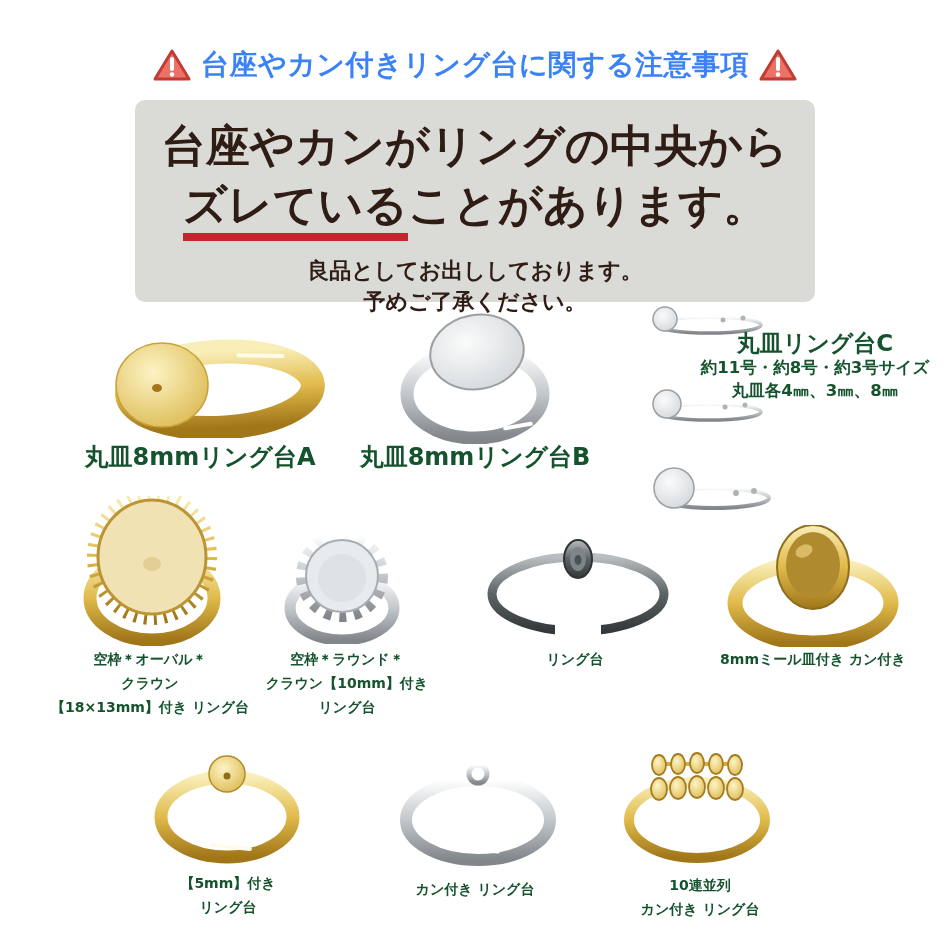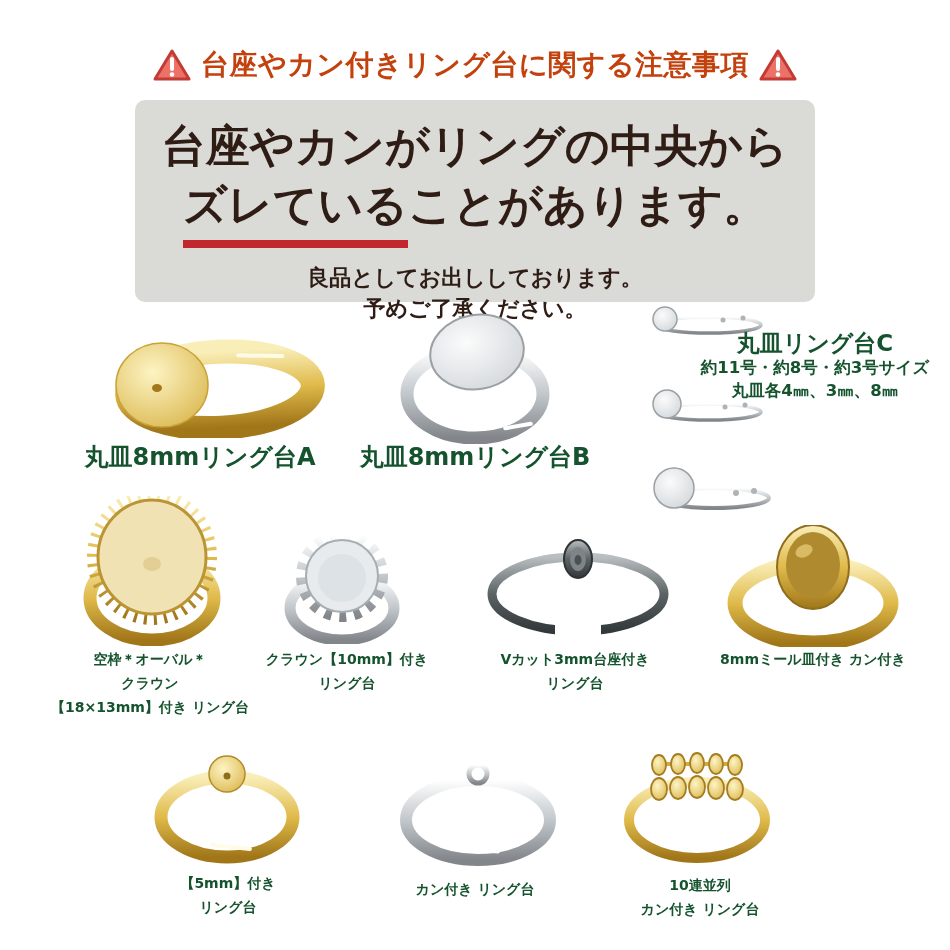--- a/index.html
+++ b/index.html
@@ -4,28 +4,28 @@
 <style>
   html,body{margin:0;padding:0;}
   body{
     width:950px;height:950px;position:relative;background:#ffffff;overflow:hidden;
     font-family:"DejaVu Sans","Liberation Sans",sans-serif;
   }
   .header{
     position:absolute;left:0;top:46px;width:950px;
     display:flex;justify-content:center;align-items:center;gap:10px;
   }
-  .title{font-size:28px;font-weight:800;color:#c2410c;letter-spacing:0.5px;}
+  .title{font-size:28px;font-weight:800;color:#3b82f6;letter-spacing:0.5px;}
   .notice{
     position:absolute;left:135px;top:100px;width:680px;height:202px;
     background:#dadad6;border-radius:10px;text-align:center;color:#2e1c15;
   }
   .notice .big{font-size:44px;font-weight:800;line-height:1.35;}
   .notice .big.first{margin-top:16px;}
-  .underlined{display:inline-block;border-bottom:8px solid #c1272d;padding-bottom:9px;line-height:1.1;font-family:Liberation Serif, serif;}
+  .underlined{display:inline-block;border-bottom:8px solid #c1272d;padding-bottom:3px;line-height:1.1;}
   .notice .small{font-size:22px;font-weight:700;line-height:1.4;}
   .notice .smallblock{margin-top:15px;}
   .img{position:absolute;}
   .cap{position:absolute;text-align:center;color:#14532d;font-weight:600;}
   .cap div{display:block;}
   .lbl-big{font-size:24px;font-weight:700;}
   .cap19{font-size:14px;line-height:24px;}
   .capc-title{font-size:23px;font-weight:700;}
   .capc-sub{font-size:16.5px;font-weight:700;line-height:22px;}
 </style>
@@ -134,33 +134,33 @@
   <div>【18×13mm】付き リング台</div>
 </div>
 
 <svg class="img" style="left:265px;top:532px" width="155" height="112" viewBox="0 0 155 112">
   <ellipse cx="77" cy="76" rx="52" ry="32" fill="none" stroke="url(#silvV)" stroke-width="11"></ellipse>
   <circle cx="77" cy="44" r="41" fill="none" stroke="url(#silvV)" stroke-width="10" stroke-dasharray="7 8"></circle>
   <circle cx="77" cy="44" r="36" fill="#e7ebee" stroke="#a7adb1" stroke-width="2"></circle>
   <circle cx="77" cy="46" r="24" fill="#dde2e6"></circle>
 </svg>
 <div class="cap cap19" style="left:222px;top:647px;width:250px">
+  <div>空枠＊ラウンド＊</div>
   <div>クラウン【10mm】付き</div>
   <div>リング台</div>
 </div>
 
 <svg class="img" style="left:483px;top:536px" width="190" height="102" viewBox="0 0 190 102">
   <ellipse cx="95" cy="58" rx="86" ry="37" fill="none" stroke="url(#darkV)" stroke-width="9"></ellipse>
   <rect x="72" y="86" width="46" height="18" fill="#ffffff"></rect>
   <ellipse cx="95" cy="23" rx="14" ry="19" fill="url(#darkV)" stroke="#2e3335" stroke-width="2"></ellipse>
   <ellipse cx="95" cy="23" rx="8" ry="12" fill="#7e8487"></ellipse>
   <ellipse cx="95" cy="24" rx="3.5" ry="5" fill="#4c5254"></ellipse>
 </svg>
 <div class="cap cap19" style="left:450px;top:647px;width:250px">
-  <div>Vカット3mm台座付き</div>
   <div>リング台</div>
 </div>
 
 <svg class="img" style="left:720px;top:525px" width="185" height="122" viewBox="0 0 185 122">
   <ellipse cx="93" cy="78" rx="78" ry="40" fill="none" stroke="url(#goldV)" stroke-width="15"></ellipse>
   <ellipse cx="93" cy="42" rx="36" ry="42" fill="url(#goldV)" stroke="#8f6d1c" stroke-width="2"></ellipse>
   <ellipse cx="93" cy="40" rx="27" ry="33" fill="#b08a2e"></ellipse>
   <ellipse cx="84" cy="26" rx="9" ry="6" fill="#d9bb66" transform="rotate(-25 84 26)"></ellipse>
 </svg>
 <div class="cap cap19" style="left:688px;top:647px;width:250px">8mmミール皿付き カン付き</div>

